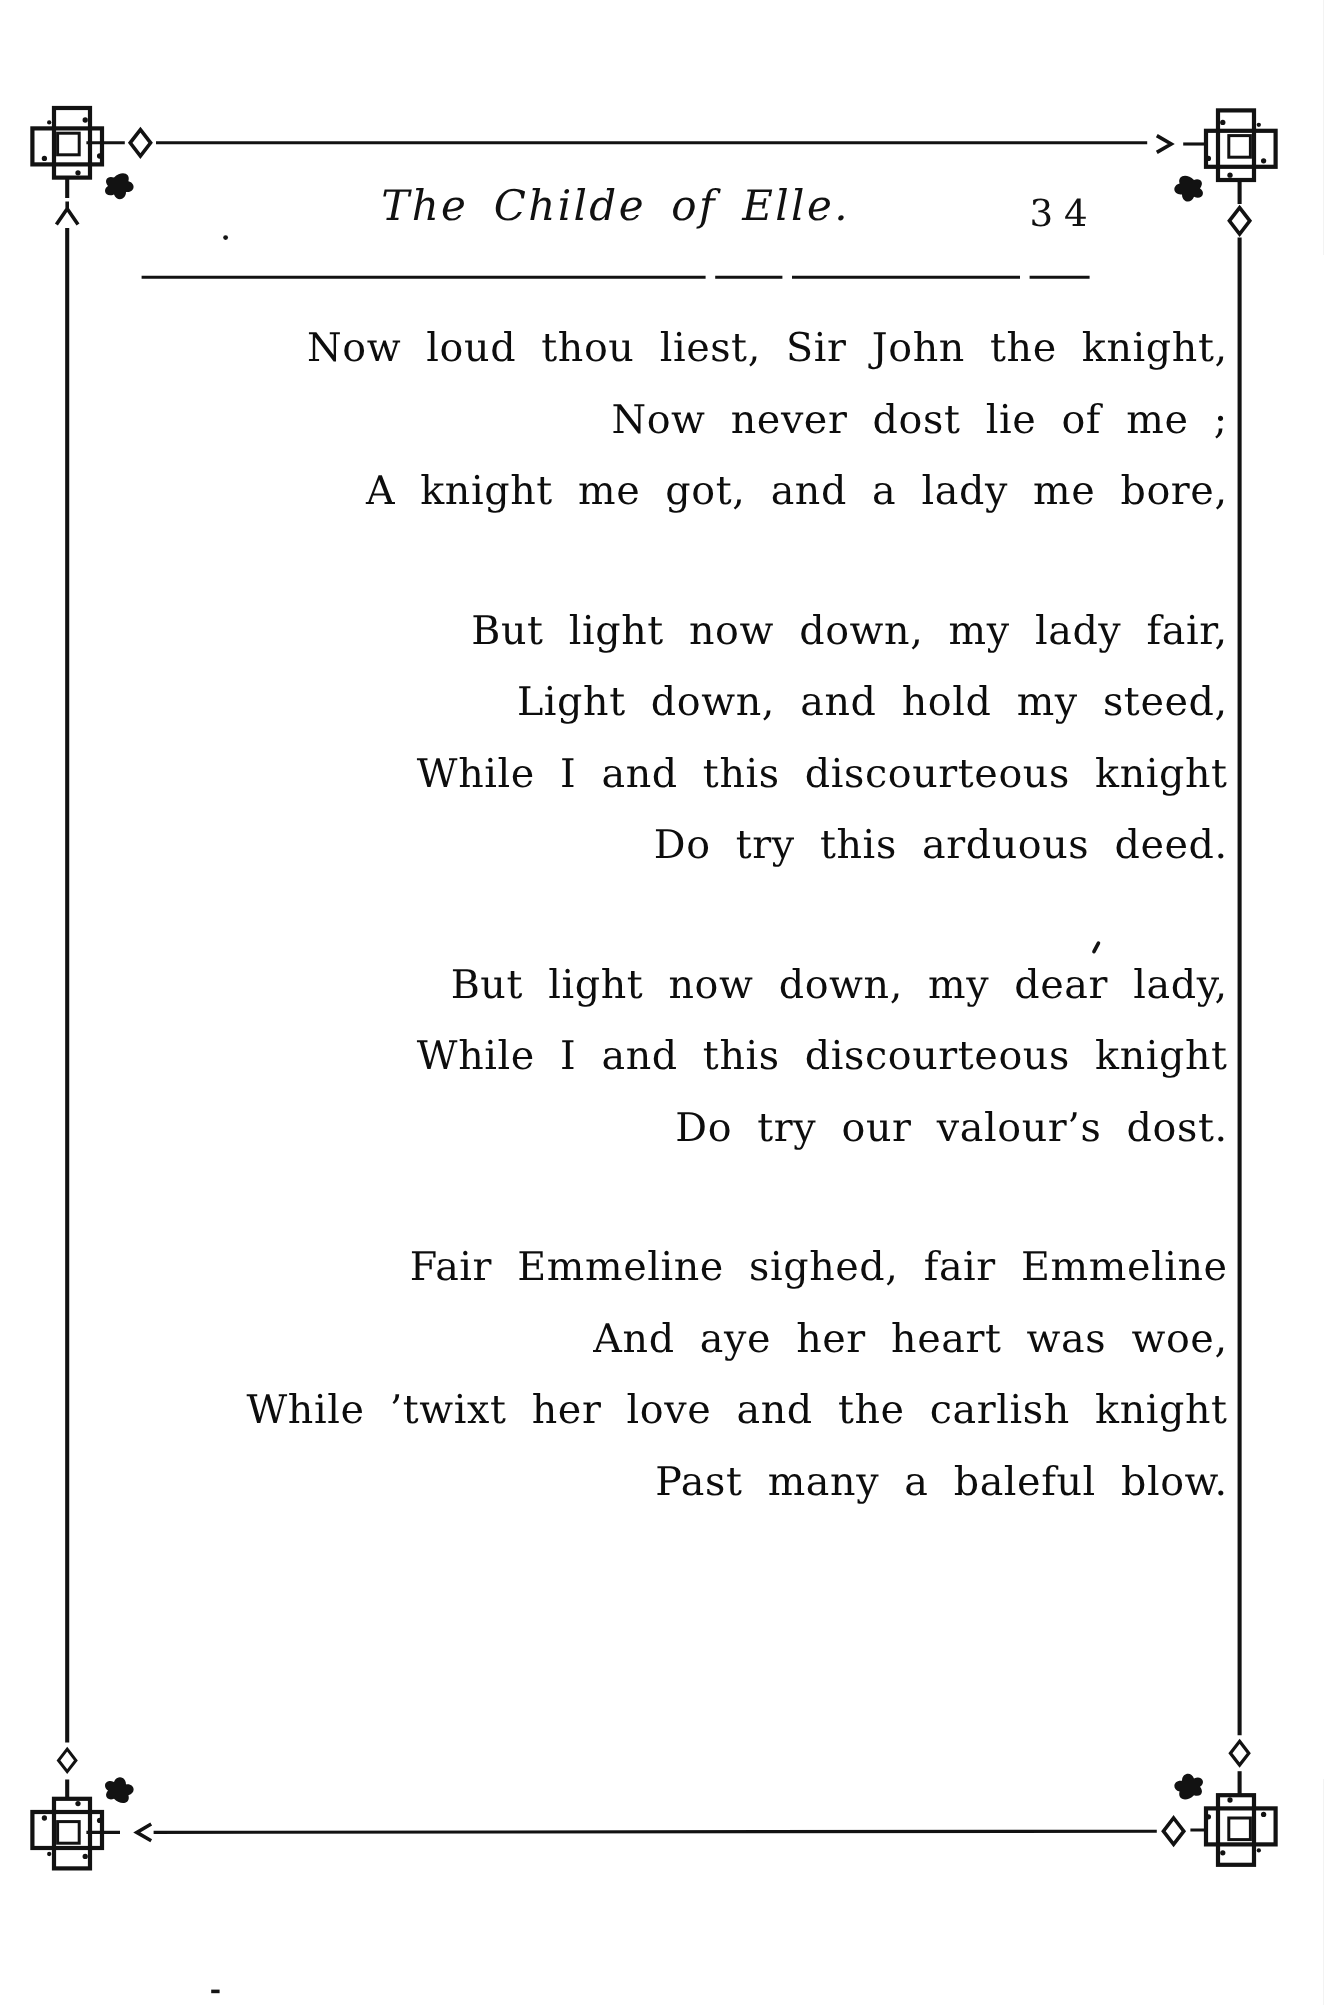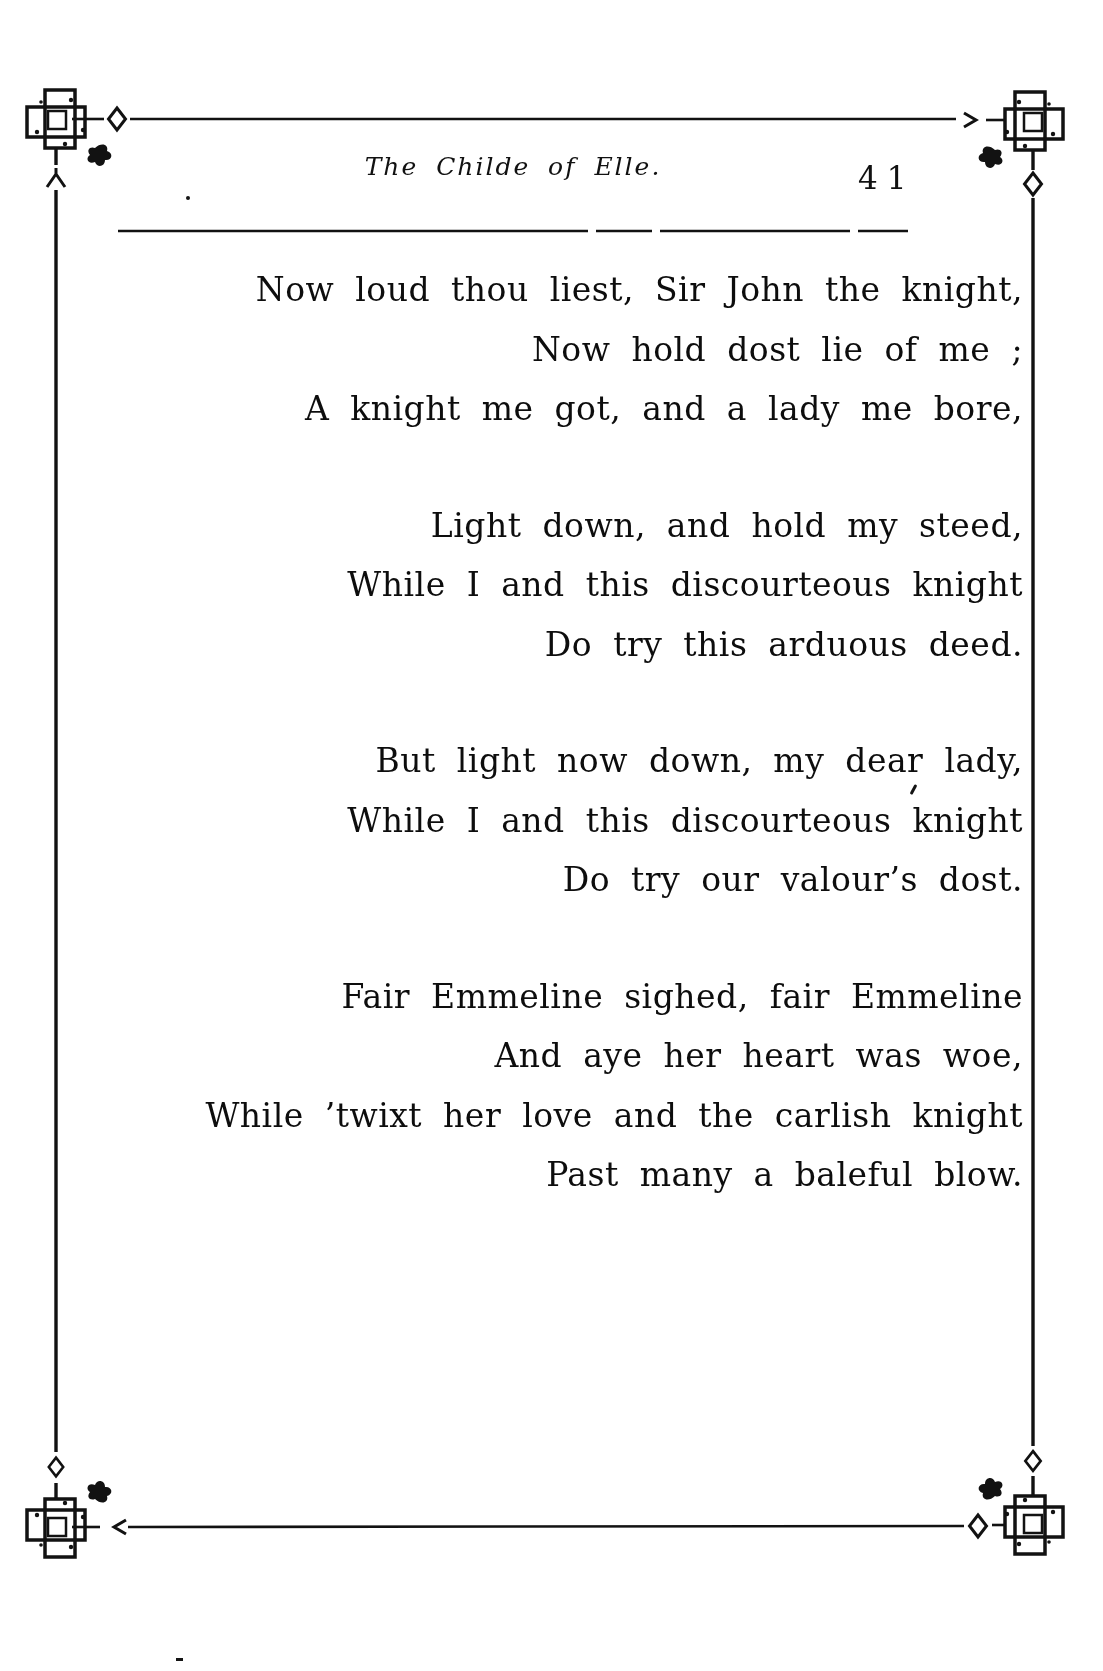--- a/index.html
+++ b/index.html
@@ -11,21 +11,21 @@
     overflow:hidden;
     color:#0d0d0d;
     font-family:"DejaVu Serif", serif;
   }
   svg.frame{position:absolute;left:0;top:0;width:1103px;height:1671px;pointer-events:none;}
 
   .running-title{
     position:absolute;left:118px;top:152px;width:790px;
     text-align:center;
     font-style:italic;
-    font-size:25px;
+    font-size:35px;
     letter-spacing:2px;
     word-spacing:8px;
     color:#111;
   }
   .page-number{
     position:absolute;left:858px;top:160px;
     font-size:31px;
     letter-spacing:9px;
     color:#111;
   }
@@ -114,29 +114,30 @@
 
     <g stroke="#121212" stroke-width="2.6">
       <line x1="118" y1="231" x2="588" y2="231"></line>
       <line x1="596" y1="231" x2="652" y2="231"></line>
       <line x1="660" y1="231" x2="850" y2="231"></line>
       <line x1="858" y1="231" x2="908" y2="231"></line>
     </g>
   </svg>
 
   <div class="running-title">The Childe of Elle.</div>
-  <div class="page-number">41</div>
+  <div class="page-number">34</div>
 
   <div class="poem">
     <div class="stanza">
       <div class="line">Now loud thou liest, Sir John the knight,</div>
-      <div class="line indent">Now hold dost lie of me ;</div>
+      <div class="line indent">Now never dost lie of me ;</div>
       <div class="line">A knight me got, and a lady me bore,</div>
     </div>
     <div class="stanza">
+      <div class="line">But light now down, my lady fair,</div>
       <div class="line indent">Light down, and hold my steed,</div>
       <div class="line">While I and this discourteous knight</div>
       <div class="line indent">Do try this arduous deed.</div>
     </div>
     <div class="stanza">
       <div class="line">But light now down, my dear lady,</div>
       <div class="line">While I and this discourteous knight</div>
       <div class="line indent">Do try our valour’s dost.</div>
     </div>
     <div class="stanza">

